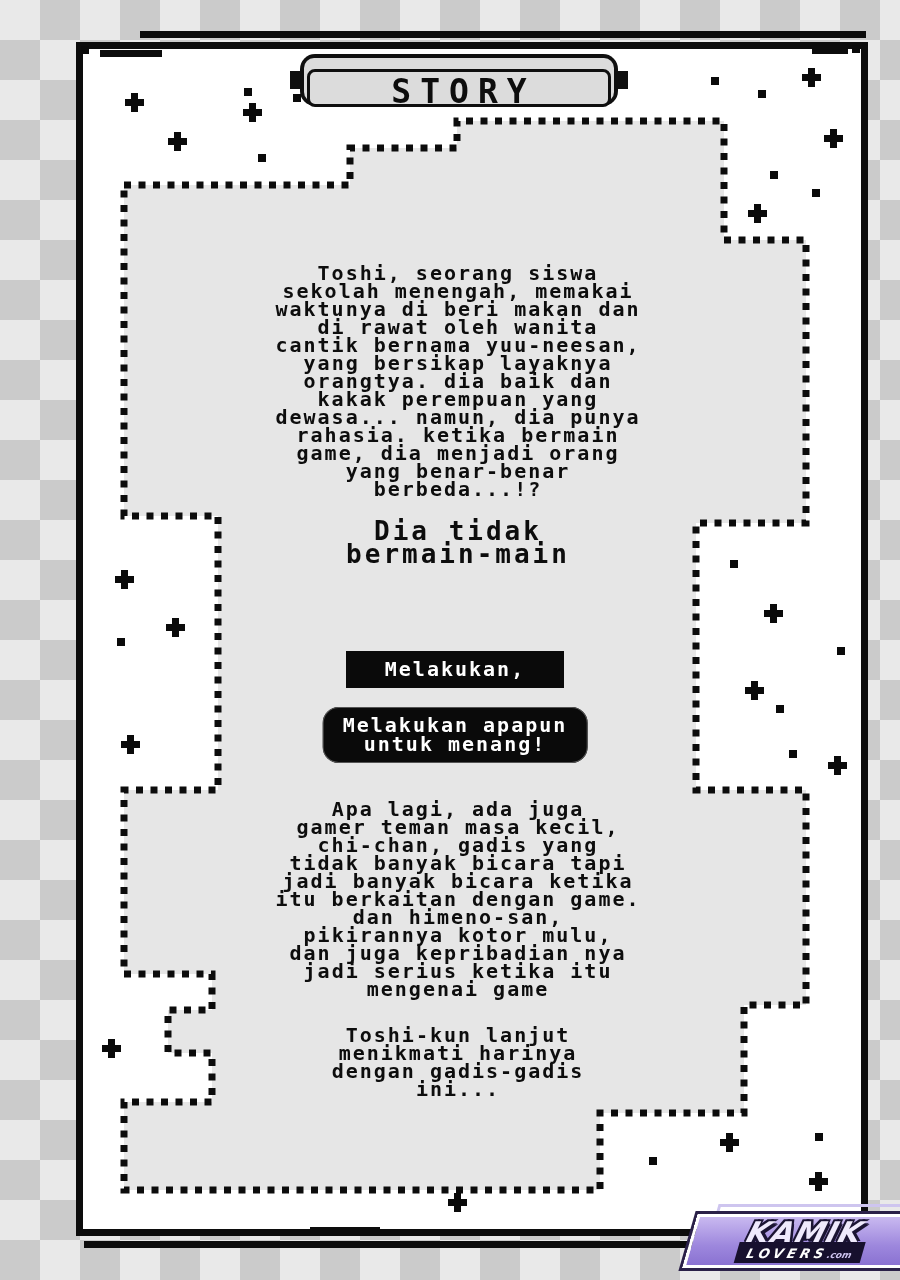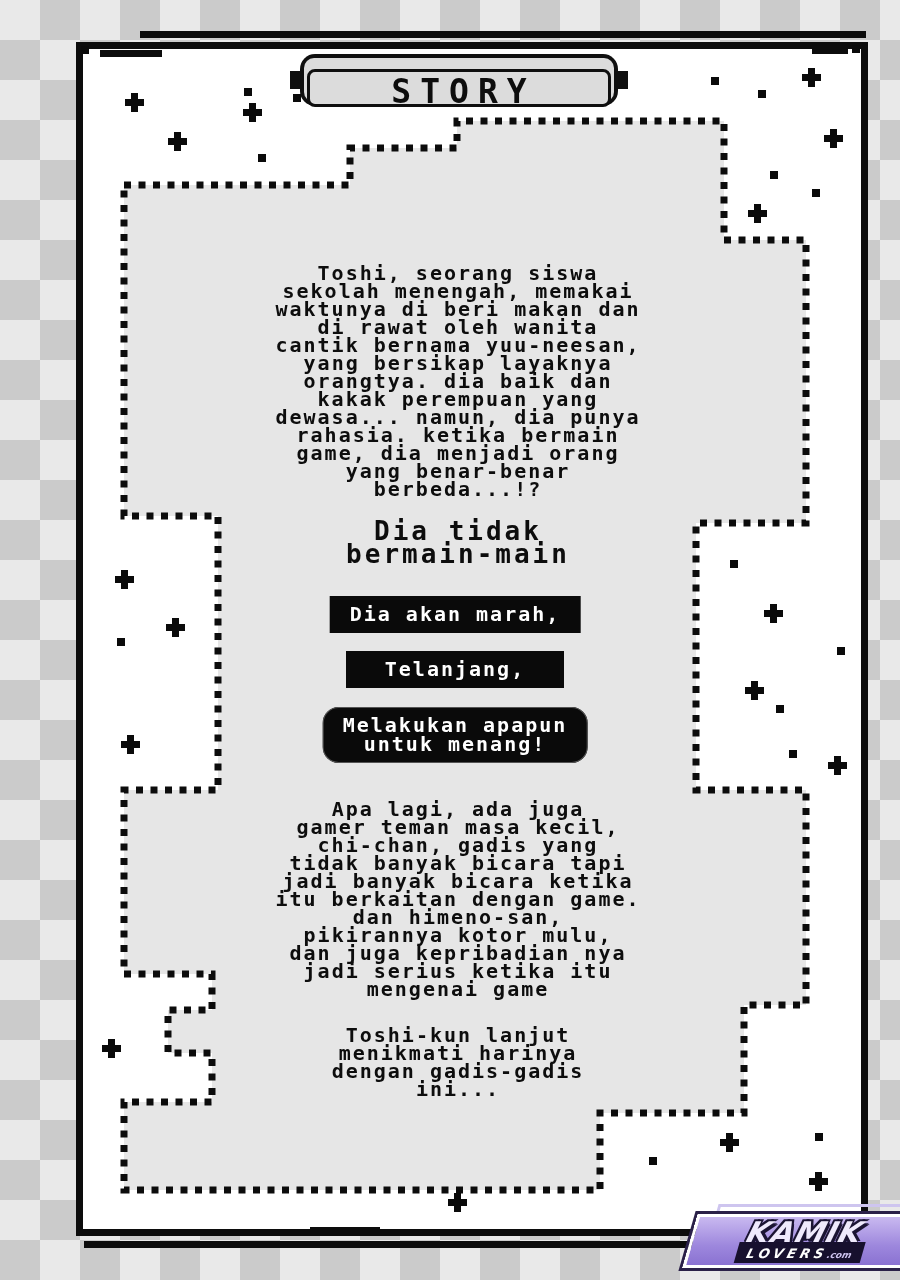--- a/index.html
+++ b/index.html
@@ -96,22 +96,21 @@
 orangtya. dia baik dan
 kakak perempuan yang
 dewasa... namun, dia punya
 rahasia. ketika bermain
 game, dia menjadi orang
 yang benar-benar
 berbeda...!?</div>
   <div class="px-text lead" style="top:520px;">Dia tidak
 bermain-main</div>
 
-  <div class="hl-box" style="top:596px;">Dia akan marah,</div>
-  <div class="hl-box" style="top:651px;min-width:218px;">Telanjang,</div>
+  <div class="hl-box" style="top:651px;min-width:218px;">Melakukan,</div>
   <div class="hl-box hl-wide" style="top:707px;">Melakukan apapun
 untuk menang!</div>
 
   <div class="px-text para" style="top:800px;">Apa lagi, ada juga
 gamer teman masa kecil,
 chi-chan, gadis yang
 tidak banyak bicara tapi
 jadi banyak bicara ketika
 itu berkaitan dengan game.
 dan himeno-san,

